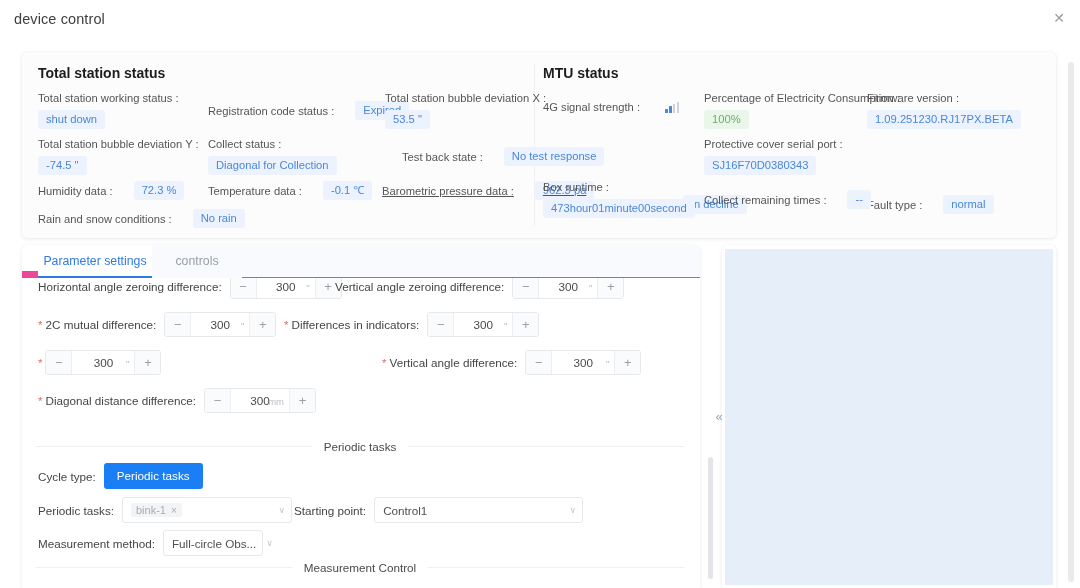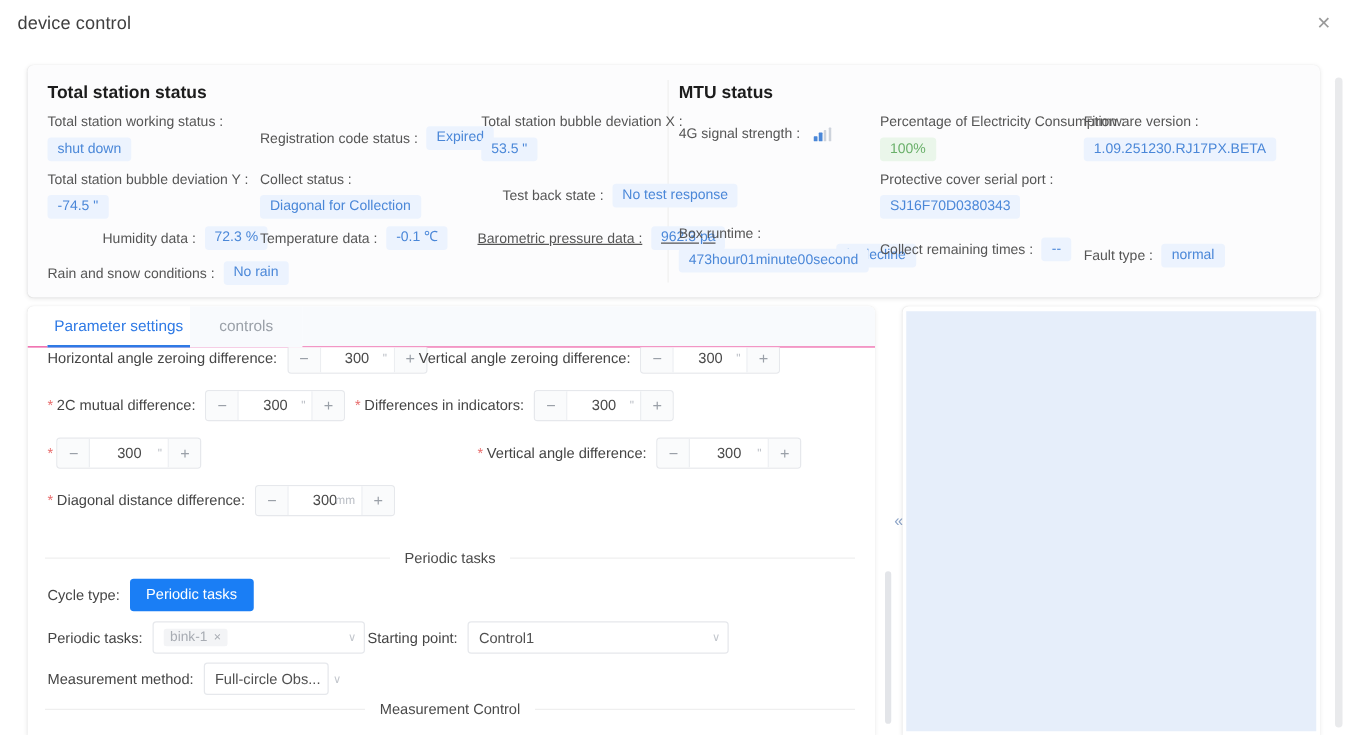--- a/index.html
+++ b/index.html
@@ -58,21 +58,21 @@
 
   .fld { position: absolute; font-size: 11.2px; color: #555; white-space: nowrap; }
   .fld .lab { color: #555; }
   .badge {
     display: inline-block; padding: 2px 8px; border-radius: 3px;
     font-size: 11.2px; white-space: nowrap; line-height: 15px;
   }
   .badge.blue  { background: #ecf3fe; color: #4a87d8; }
   .badge.green { background: #eaf6ea; color: #6ab06a; }
 
-  .inline { display: inline-flex; align-items: center; gap: 7px; }
+  .inline { display: inline-flex; align-items: center; gap: 21px; }
   .stack .lab { display: block; margin-bottom: 6px; }
 
   
   .sig { display: inline-flex; align-items: flex-end; gap: 1.3px; height: 11px; margin-left: 4px; vertical-align: -1px;}
   .sig i { display: block; width: 2.6px; background: #cdd3dc; border-radius: .5px; }
   .sig i.on { background: #4a87d8; }
   .sig i:nth-child(1){ height: 4px; }
   .sig i:nth-child(2){ height: 6.5px; }
   .sig i:nth-child(3){ height: 9px; }
   .sig i:nth-child(4){ height: 11px; }
@@ -82,21 +82,21 @@
 
   .form-card {
     position: absolute; left: 0; top: 0; width: 678px; height: 343px;
     background: #fff;
     border-radius: 5px 5px 0 0;
     box-shadow: 0 1px 4px rgba(0,0,0,0.08), 0 0 1px rgba(0,0,0,0.07);
     overflow: hidden;
   }
   .tabs {
     position: absolute; left: 0; top: 0; width: 678px; height: 33px;
-    border-bottom: 1px solid #ec4899; background: #fff;
+    border-bottom: 7px solid #ec4899; background: #fff;
   }
   .tab {
     position: absolute; top: 0; height: 33px; line-height: 33px;
     font-size: 12.3px; cursor: pointer; text-align: center;
   }
   .tab.active {
     left: 16px; width: 114px; color: #2f7ae5; font-weight: 500;
     border-bottom: 2px solid #2f7ae5; background: #fff;
   }
   .tab.inactive {
@@ -236,21 +236,21 @@
     </div>
     <div class="fld stack" style="left:186px; top:86px;">
       <span class="lab">Collect status :</span>
       <span class="badge blue">Diagonal for Collection</span>
     </div>
     <div class="fld inline" style="left:356px; top:95px;margin-left:24px;">
       <span class="lab">Test back state :</span>
       <span class="badge blue">No test response</span>
     </div>
 
-    <div class="fld inline" style="left:16px; top:129px;margin-left:44px;">
+    <div class="fld inline" style="left:16px; top:129px;">
       <span class="lab">Humidity data :</span>
       <span class="badge blue">72.3 %</span>
     </div>
     <div class="fld inline" style="left:186px; top:129px;">
       <span class="lab">Temperature data :</span>
       <span class="badge blue">-0.1 ℃</span>
     </div>
     <div class="fld inline" style="left:360px; top:129px;text-decoration:underline;">
       <span class="lab">Barometric pressure data :</span>
       <span class="badge blue">962.3 pa</span>

